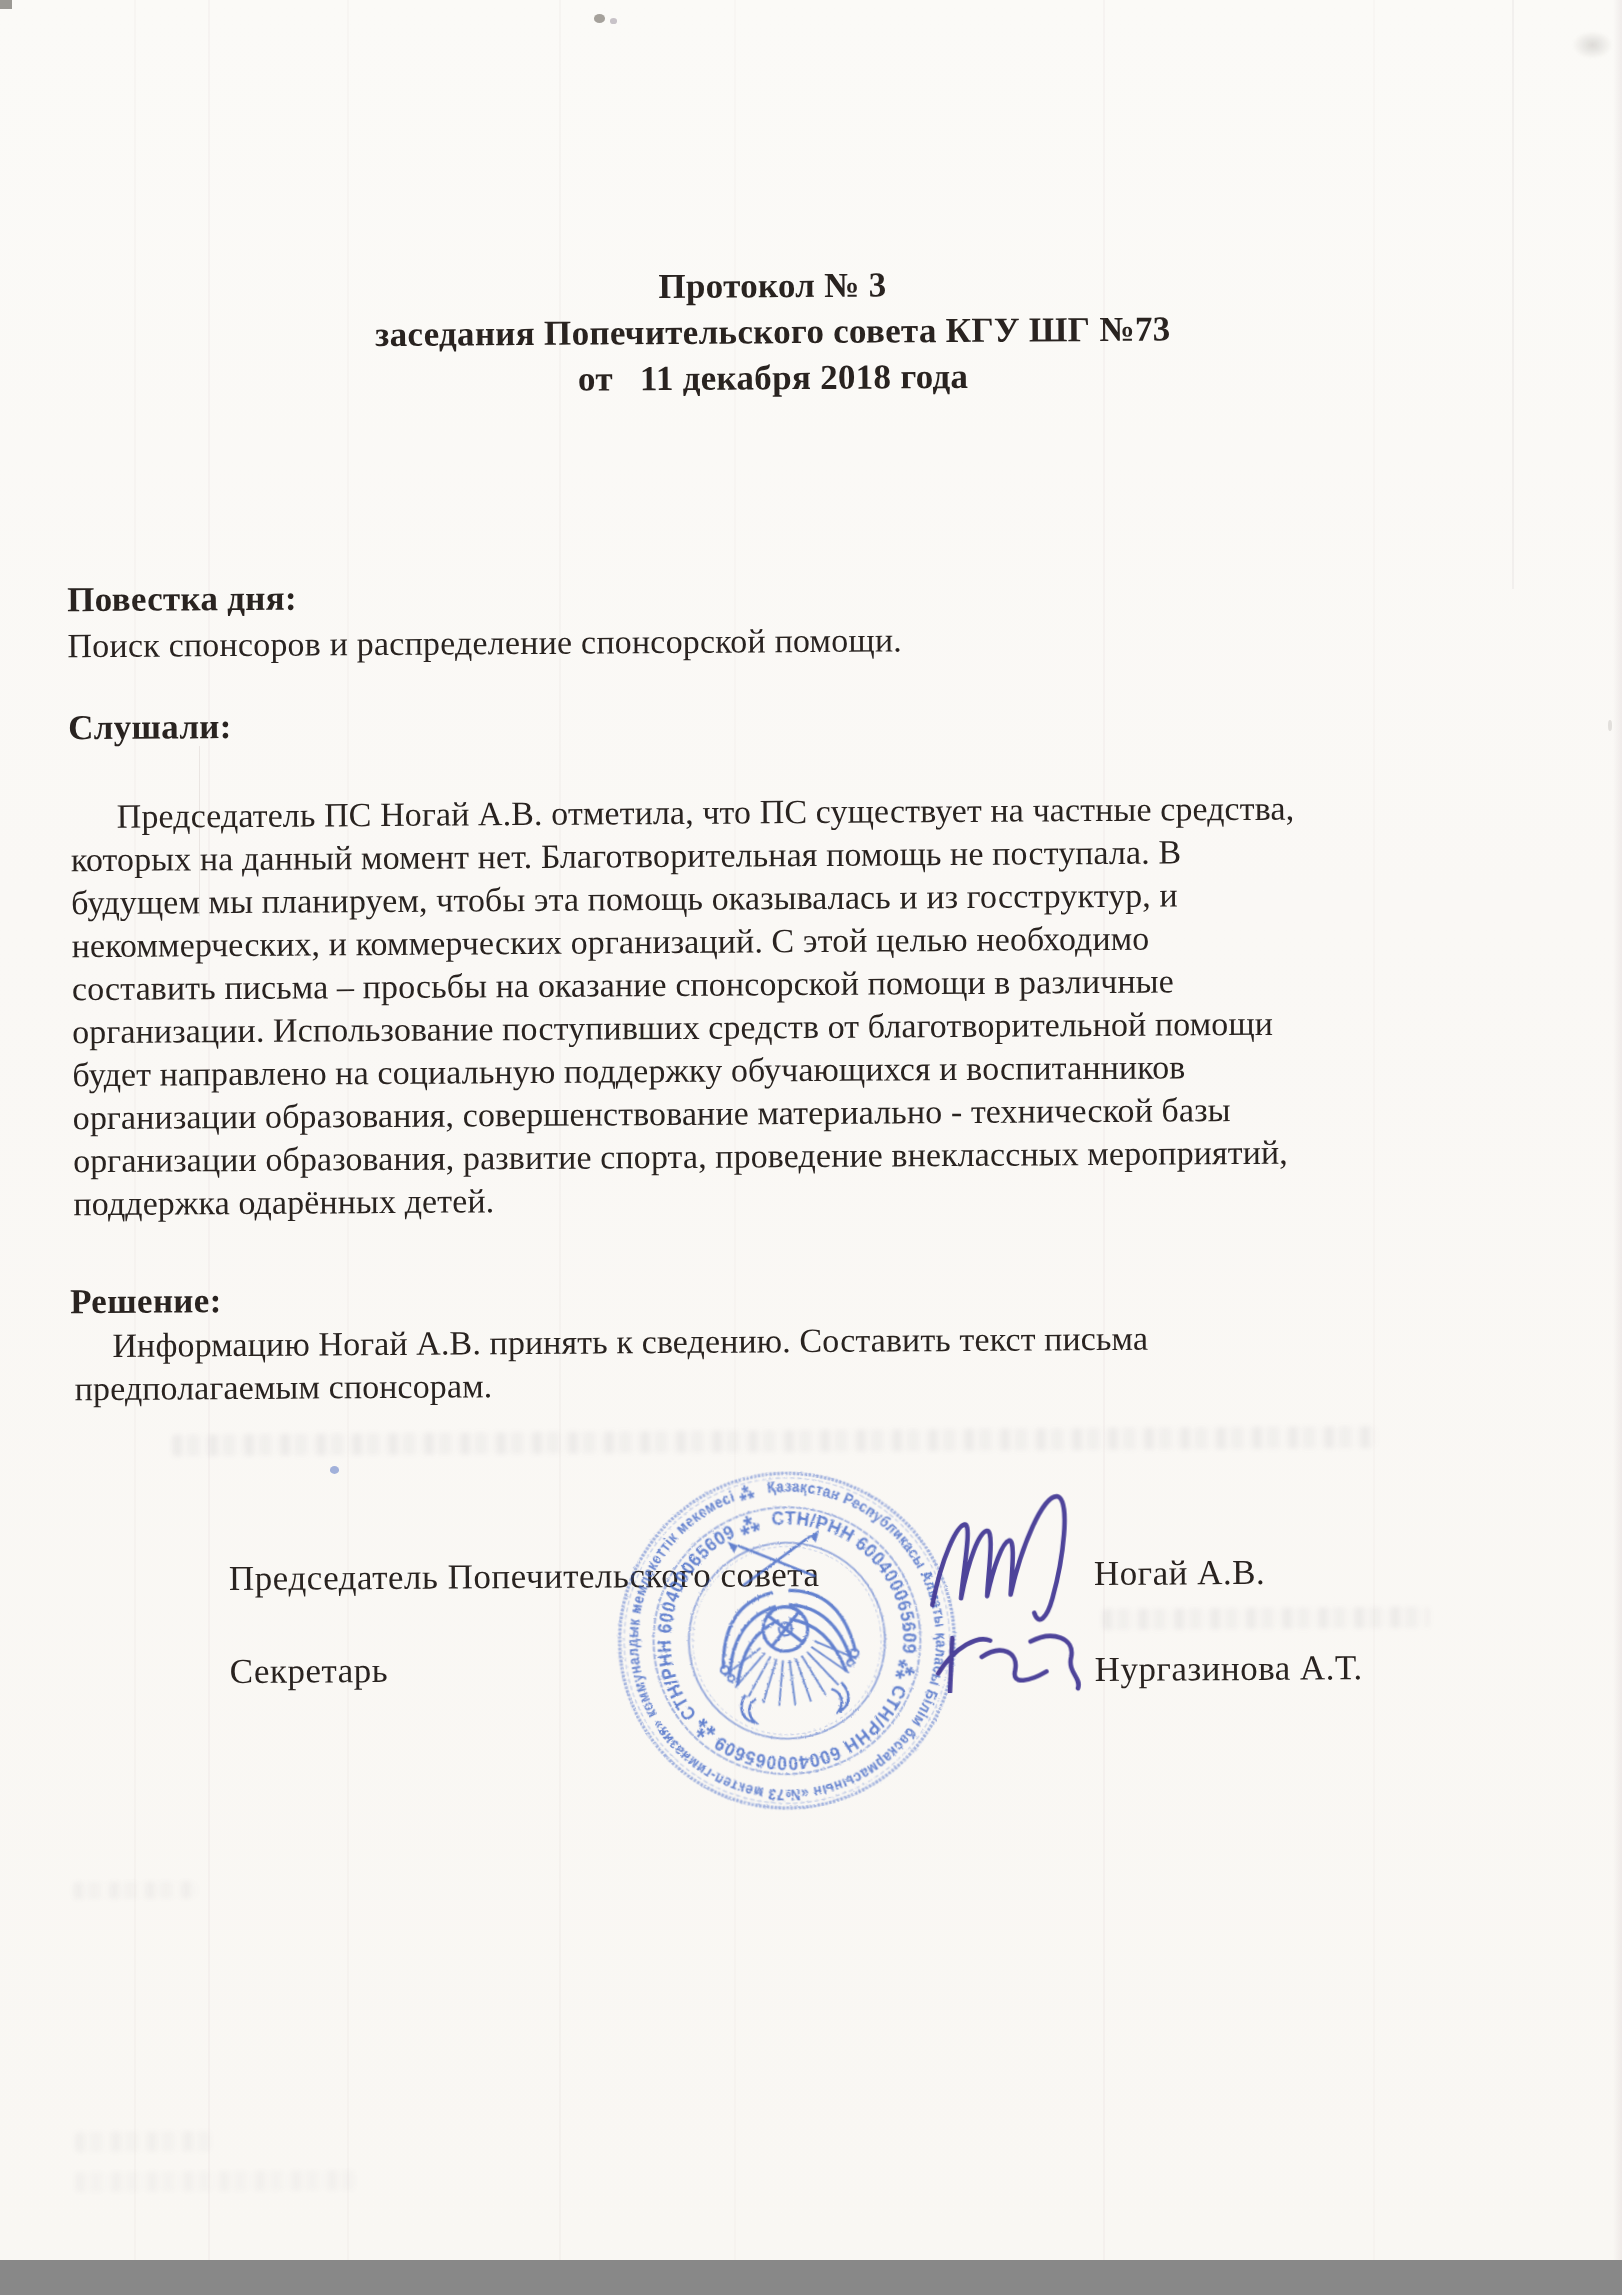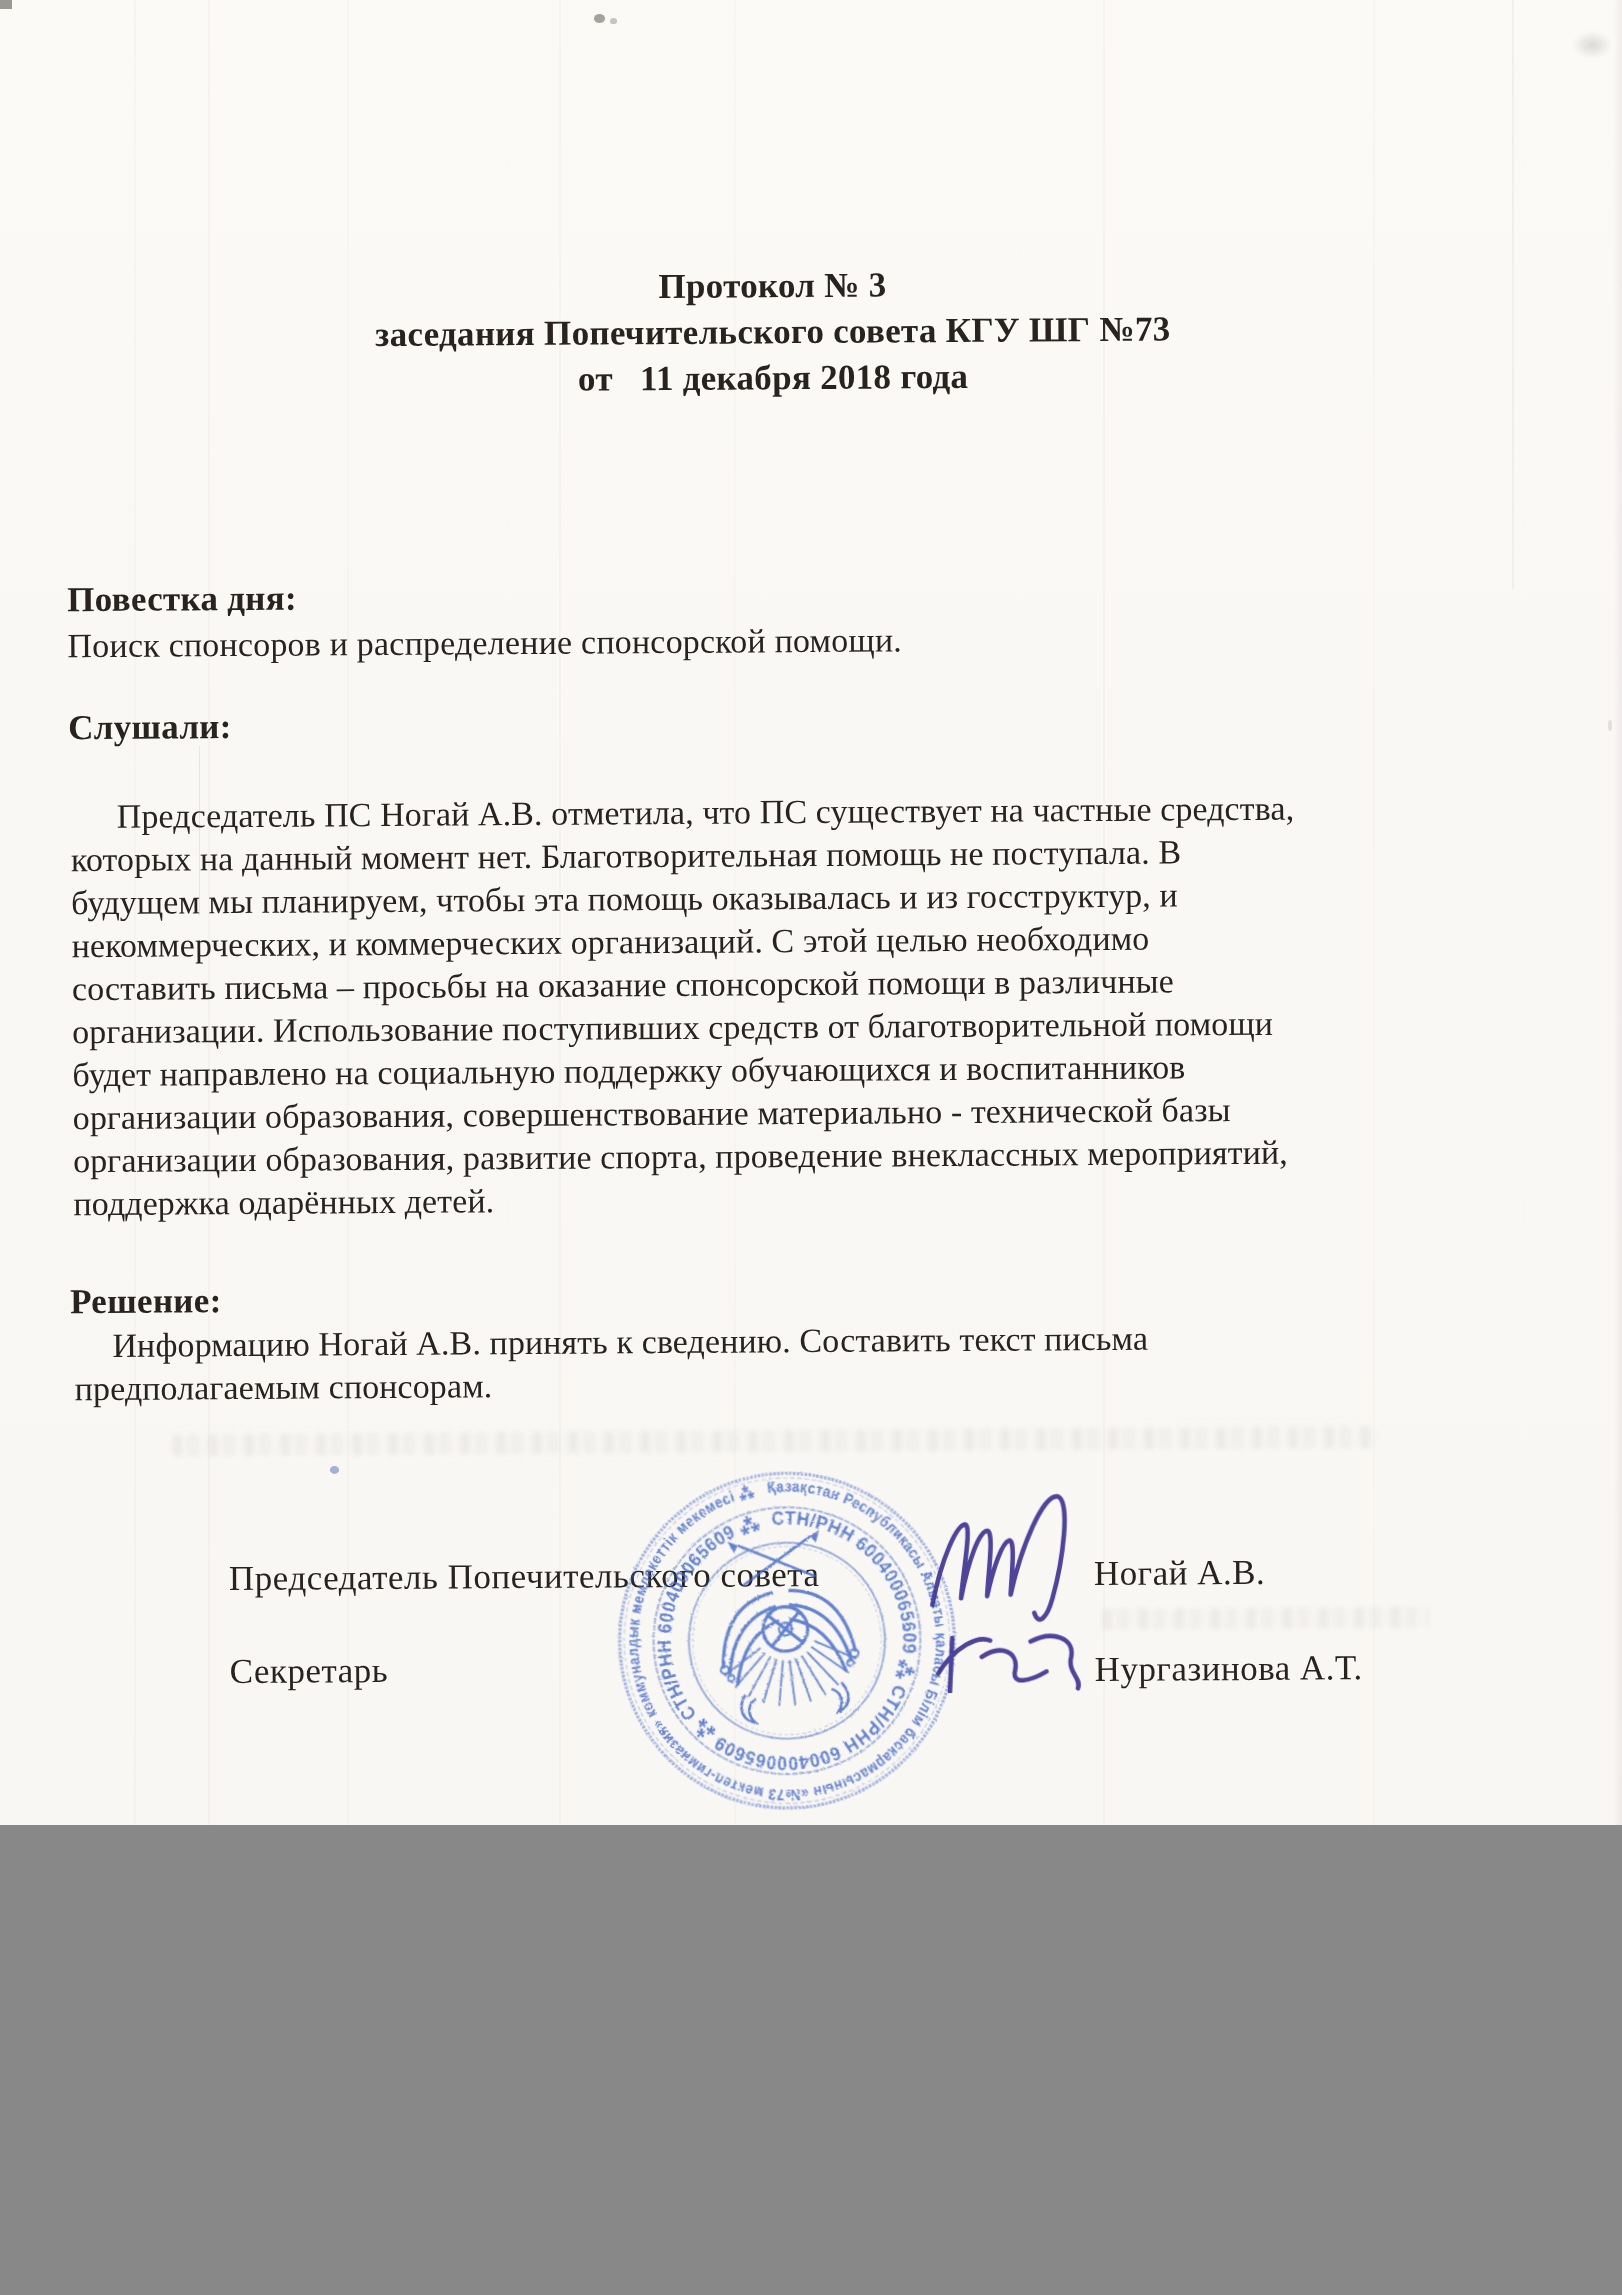--- a/index.html
+++ b/index.html
@@ -1,18 +1,18 @@
 <!DOCTYPE html>
 <html style="font-size:10.5px"><head>
 <meta charset="utf-8">
 <style>
   html,body{margin:0;padding:0;background:#888;}
   .page{
     position:relative;
-    width:1623px;height:1825px;
+    width:1623px;height:2260px;
     background:linear-gradient(180deg,#fbfaf7 0%,#faf8f5 40%,#f9f7f3 100%);
     overflow:hidden;
     font-family:"Liberation Serif","DejaVu Serif",serif;
     color:#292320;
   }
   .content{position:absolute;left:0;top:0;width:100%;height:100%;
     transform:rotate(-0.4deg);transform-origin:811px 1145px;}
   .abs{position:absolute;}
   .title-block{position:absolute;top:263px;left:0;width:1557px;text-align:center;}
   .title-line{font-weight:bold;font-size:35px;line-height:46px;white-space:pre;letter-spacing:0.3px;}

